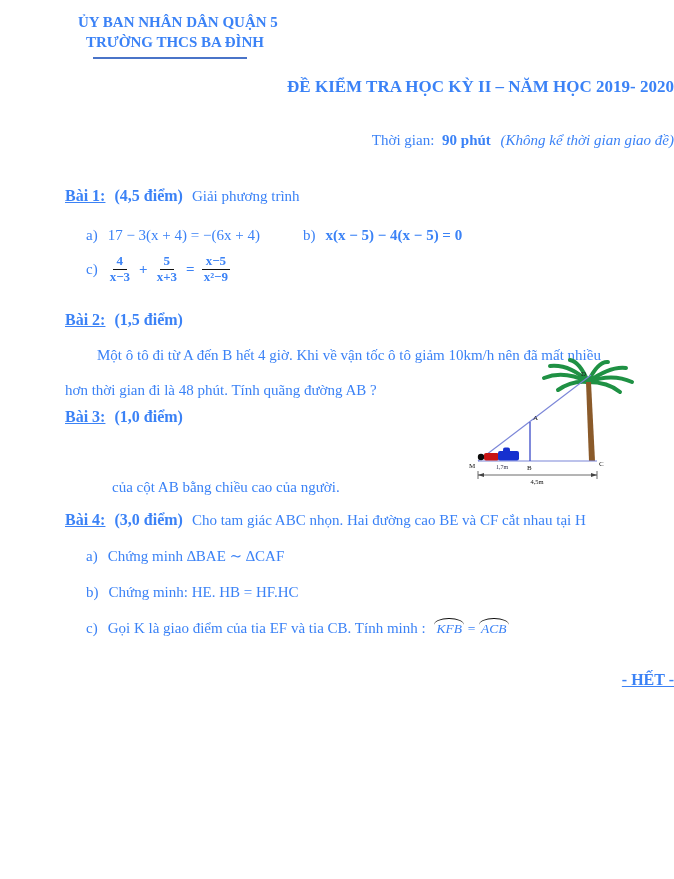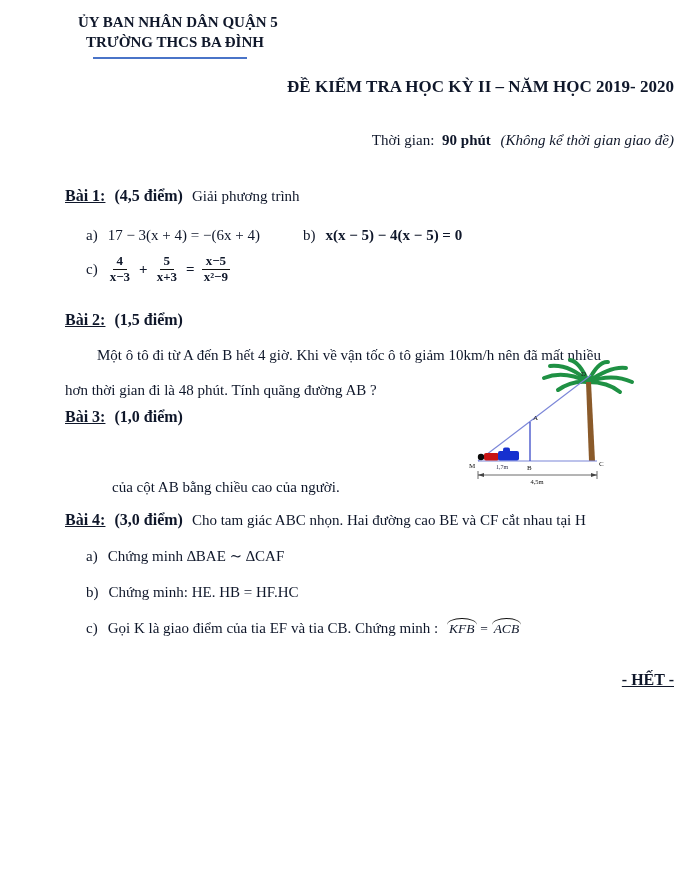--- a/index.html
+++ b/index.html
@@ -2,21 +2,21 @@
 <html><head>
 <meta charset="utf-8">
 <style>
   * { margin:0; padding:0; box-sizing:border-box; }
   html,body { background:#ffffff; }
   .page {
     position:relative;
     width:674px; height:879px;
     background:#ffffff;
     font-family:"Liberation Serif","DejaVu Serif",serif;
-    color:#0f172a;
+    color:#3b82f6;
     overflow:hidden;
   }
   .abs { position:absolute; white-space:nowrap; }
   .center { left:0; width:674px; text-align:right; }
   .bold { font-weight:bold; }
   .it { font-style:italic; }
   .h15b { font-size:15px; font-weight:bold; }
   .title { font-size:17px; font-weight:bold; }
   .body15 { font-size:15px; }
   .rule { position:absolute; height:2px; background:#4a74c8; }
@@ -148,21 +148,21 @@
     <span class="prob-pts" style="margin-left:5px;">(3,0 điểm)</span>
     <span class="prob-intro" style="margin-left:5px;">Cho tam giác ABC nhọn. Hai đường cao BE và CF cắt nhau tại H</span>
   </div>
   <div class="abs body15" style="left:86px; top:547px;">
     <span class="marker">a)</span><span>Chứng minh ∆BAE ∼ ∆CAF</span>
   </div>
   <div class="abs body15" style="left:86px; top:584px;">
     <span class="marker">b)</span><span>Chứng minh: HE. HB = HF.HC</span>
   </div>
   <div class="abs body15" style="left:86px; top:620px;">
-    <span class="marker">c)</span><span>Gọi  K là giao điểm của tia EF và tia CB. Chứng minh :</span>
+    <span class="marker">c)</span><span>Gọi  K là giao điểm của tia EF và tia CB. Tính minh :</span>
     <span class="hat" style="margin-left:5px;">KFB</span>
     <span style="font-size:13.5px;">=</span>
     <span class="hat">ACB</span>
   </div>
 
   <div class="abs center het" style="top:671px;text-decoration:underline;">- HẾT -</div>
 
 </div>
 
 </body></html>

